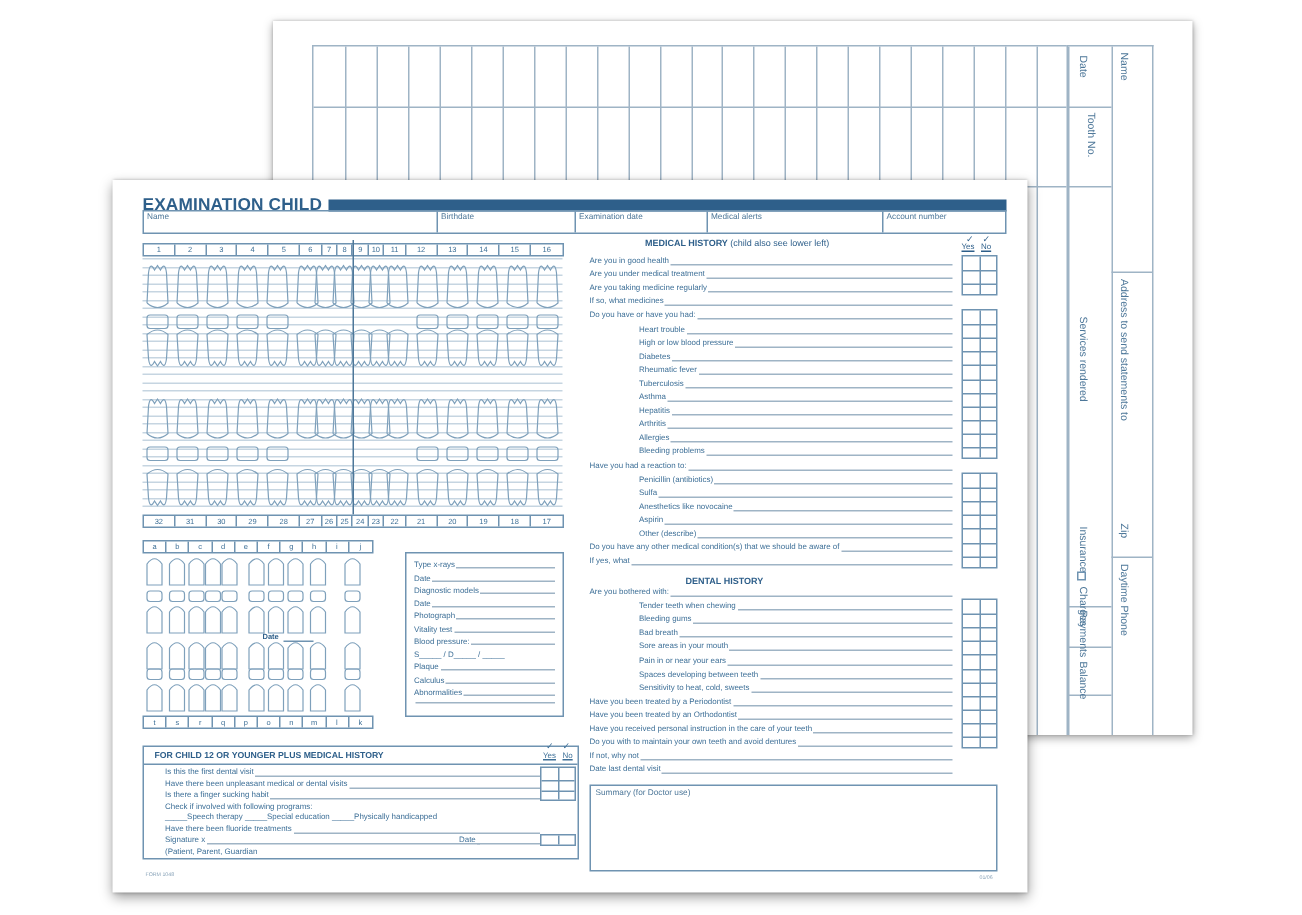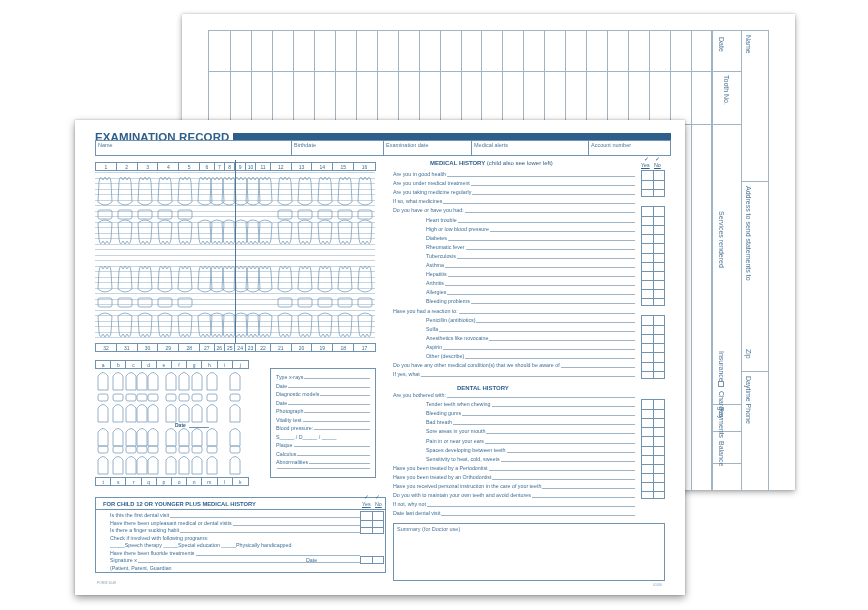--- a/index.html
+++ b/index.html
@@ -137,21 +137,21 @@
     <span style="position:absolute; left:6px; top:350px; width:6px; height:6px; border:1px solid #6f93b1;"></span>
     <span class="vtext" style="left:6px; top:360px;">Charges</span>
     <span class="vtext" style="left:6px; top:376px;">Payments</span>
     <span class="vtext" style="left:6px; top:410px;">Balance</span>
   </div>
 </div>
 
 <div class="front-sheet">
 
   <div class="title-row">
-    <span class="title">EXAMINATION RECORD</span>
+    <span class="title">EXAMINATION CHILD</span>
     <span class="title-bar"></span>
   </div>
 
   <div class="header-fields">
     <div class="hf" style="width:196px;"><span>Name</span></div>
     <div class="hf" style="width:92px;"><span>Birthdate</span></div>
     <div class="hf" style="width:88px;"><span>Examination date</span></div>
     <div class="hf" style="width:117px;"><span>Medical alerts</span></div>
     <div class="hf" style="flex:1;"><span>Account number</span></div>
   </div>

